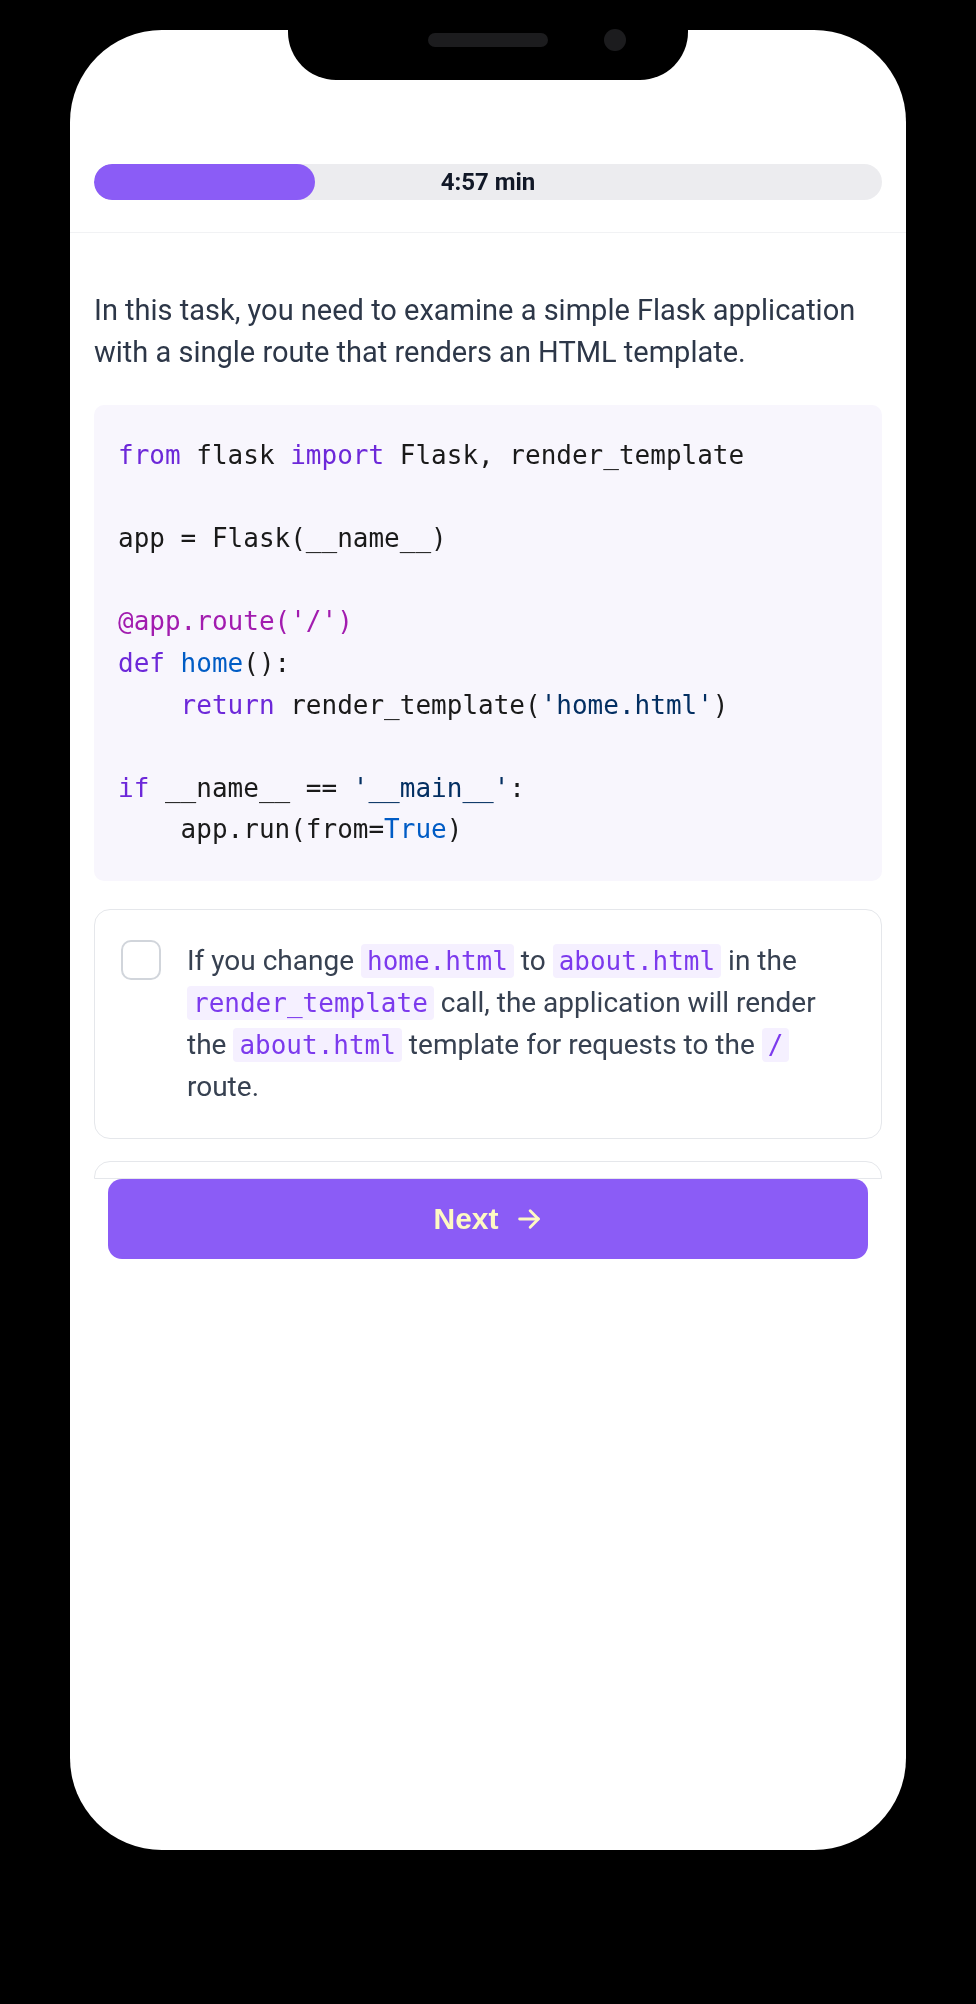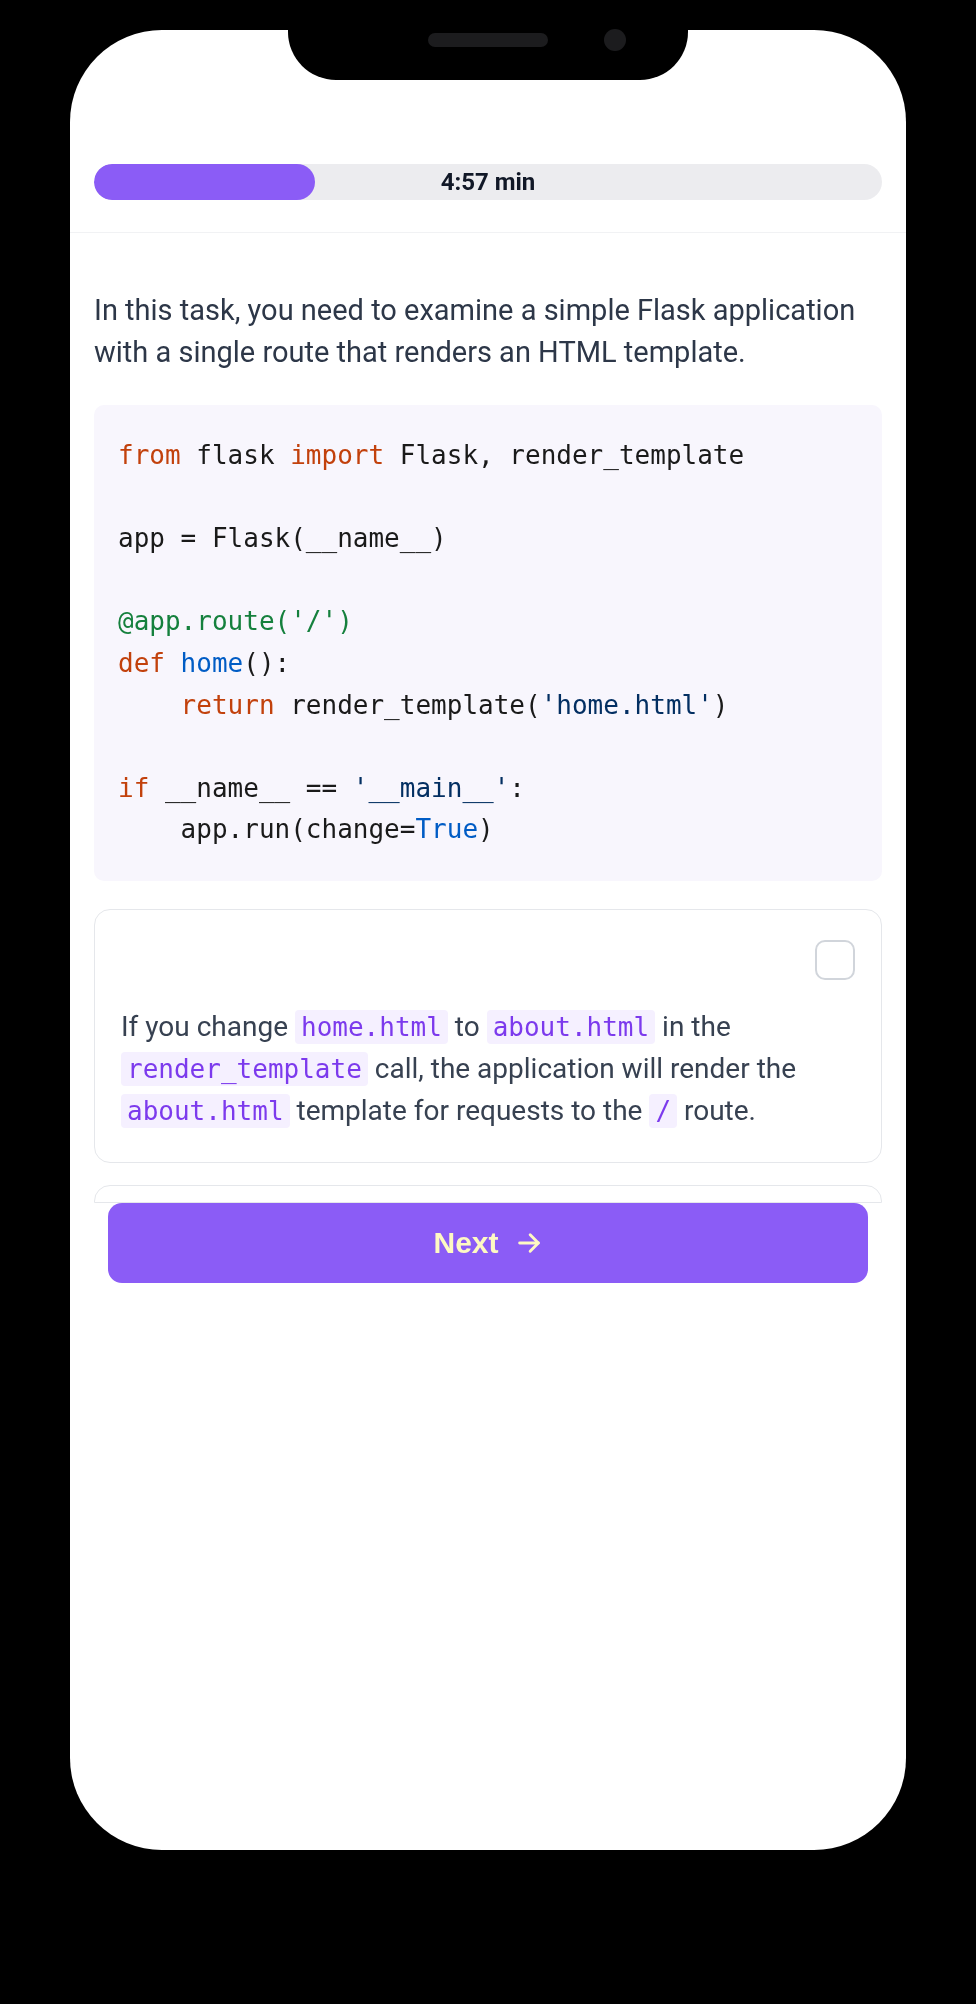--- a/index.html
+++ b/index.html
@@ -40,30 +40,30 @@
   .content { padding-top: 110px; flex:1; overflow:hidden; }
   .progress-row { padding: 24px 24px 32px 24px; border-bottom:1px solid #f1f2f4; }
   .progress-bar { position: relative; width:100%; height:36px; background:#ececef; border-radius:20px; overflow:hidden; display:flex; align-items:center; justify-content:center; }
   .progress-fill { position:absolute; left:0; top:0; bottom:0; width:28%; background:#8b5cf6; border-radius:20px; }
   .progress-label { position:relative; font-weight:700; color:#111827; font-size:24px; z-index:1; }
 
   .body { padding: 56px 24px 8px 24px; }
   .para { font-size:29px; line-height:1.45; color:#2d3748; margin-bottom:32px; }
 
   .code-block { background:#f8f6fd; border-radius:10px; padding:30px 24px; font-family: ui-monospace, SFMono-Regular, Menlo, Consolas, monospace; font-size:26px; line-height:1.6; color:#1a1a1a; white-space:pre; overflow:hidden; }
-  .kw-red { color:#c2410c; }
+  .kw-red { color:#6d28d9; }
   .kw-blue { color:#005cc5;margin-top:39px; }
   .kw-str { color:#032f62; }
   .kw-num { color:#005cc5; }
-  .kw-dec { color:#15803d; }
+  .kw-dec { color:#a21caf; }
 
   .section-label { margin-top:54px; font-size:28px; font-weight:600; letter-spacing:0.5px; color:#9ca3af; }
 
   .options { margin-top:28px; display:flex; flex-direction:column; gap:22px; }
-  .option { border:1px solid #e5e7eb; border-radius:16px; padding:30px 26px; display:flex; align-items:flex-end; gap:26px; background:#fff;flex-direction:column; }
+  .option { border:1px solid #e5e7eb; border-radius:16px; padding:30px 26px; display:flex; align-items:flex-start; gap:26px; background:#fff; }
   .option.selected { border:3px solid #8b5cf6; background:#f7f3ff; padding:28px 24px; }
   .cb { width:40px; height:40px; border-radius:10px; border:2px solid #d1d5db; flex-shrink:0; display:flex; align-items:center; justify-content:center; }
   .option.selected .cb { background:#8b5cf6; border-color:#8b5cf6; }
   .cb svg { display:none; }
   .option.selected .cb svg { display:block; }
   .opt-text { font-size:28px; line-height:1.5; color:#374151; }
   .option.selected .opt-text { color:#6d28d9; }
   .inline-code { font-family: ui-monospace, SFMono-Regular, Menlo, Consolas, monospace; background:#f5f0ff; color:#7c3aed; padding:2px 6px; border-radius:4px; font-size:26px; }
 
   .stub-option { border:1px solid #e5e7eb; border-top-left-radius:16px; border-top-right-radius:16px; height:18px; background:#fff; }
@@ -96,21 +96,21 @@
 
           <div class="code-block"><span class="kw-red">from</span><span> flask </span><span class="kw-red">import</span><span> Flask, render_template</span>
 
 <span>app = Flask(__name__)</span>
 
 <span class="kw-dec">@app.route</span><span class="kw-dec">('/')</span>
 <span class="kw-red">def</span><span class="kw-blue"> home</span><span>():</span>
 <span class="kw-red">    return</span><span> render_template(</span><span class="kw-str">'home.html'</span><span>)</span>
 
 <span class="kw-red">if</span><span> __name__ == </span><span class="kw-str">'__main__'</span><span>:</span>
-<span>    app.run(change=</span><span class="kw-num">True</span><span>)</span></div>
+<span>    app.run(from=</span><span class="kw-num">True</span><span>)</span></div>
 
 
           <div class="options" id="options">
               <div class="option">
                 <div class="cb"></div>
                 <div class="opt-text"><span>If you change </span><code class="inline-code">home.html</code><span> to </span><code class="inline-code">about.html</code><span> in the </span><code class="inline-code">render_template</code><span> call, the application will render the </span><code class="inline-code">about.html</code><span> template for requests to the </span><code class="inline-code">/</code><span> route.</span></div>
               </div>
               <div class="stub-option"></div>
             </div>
 

